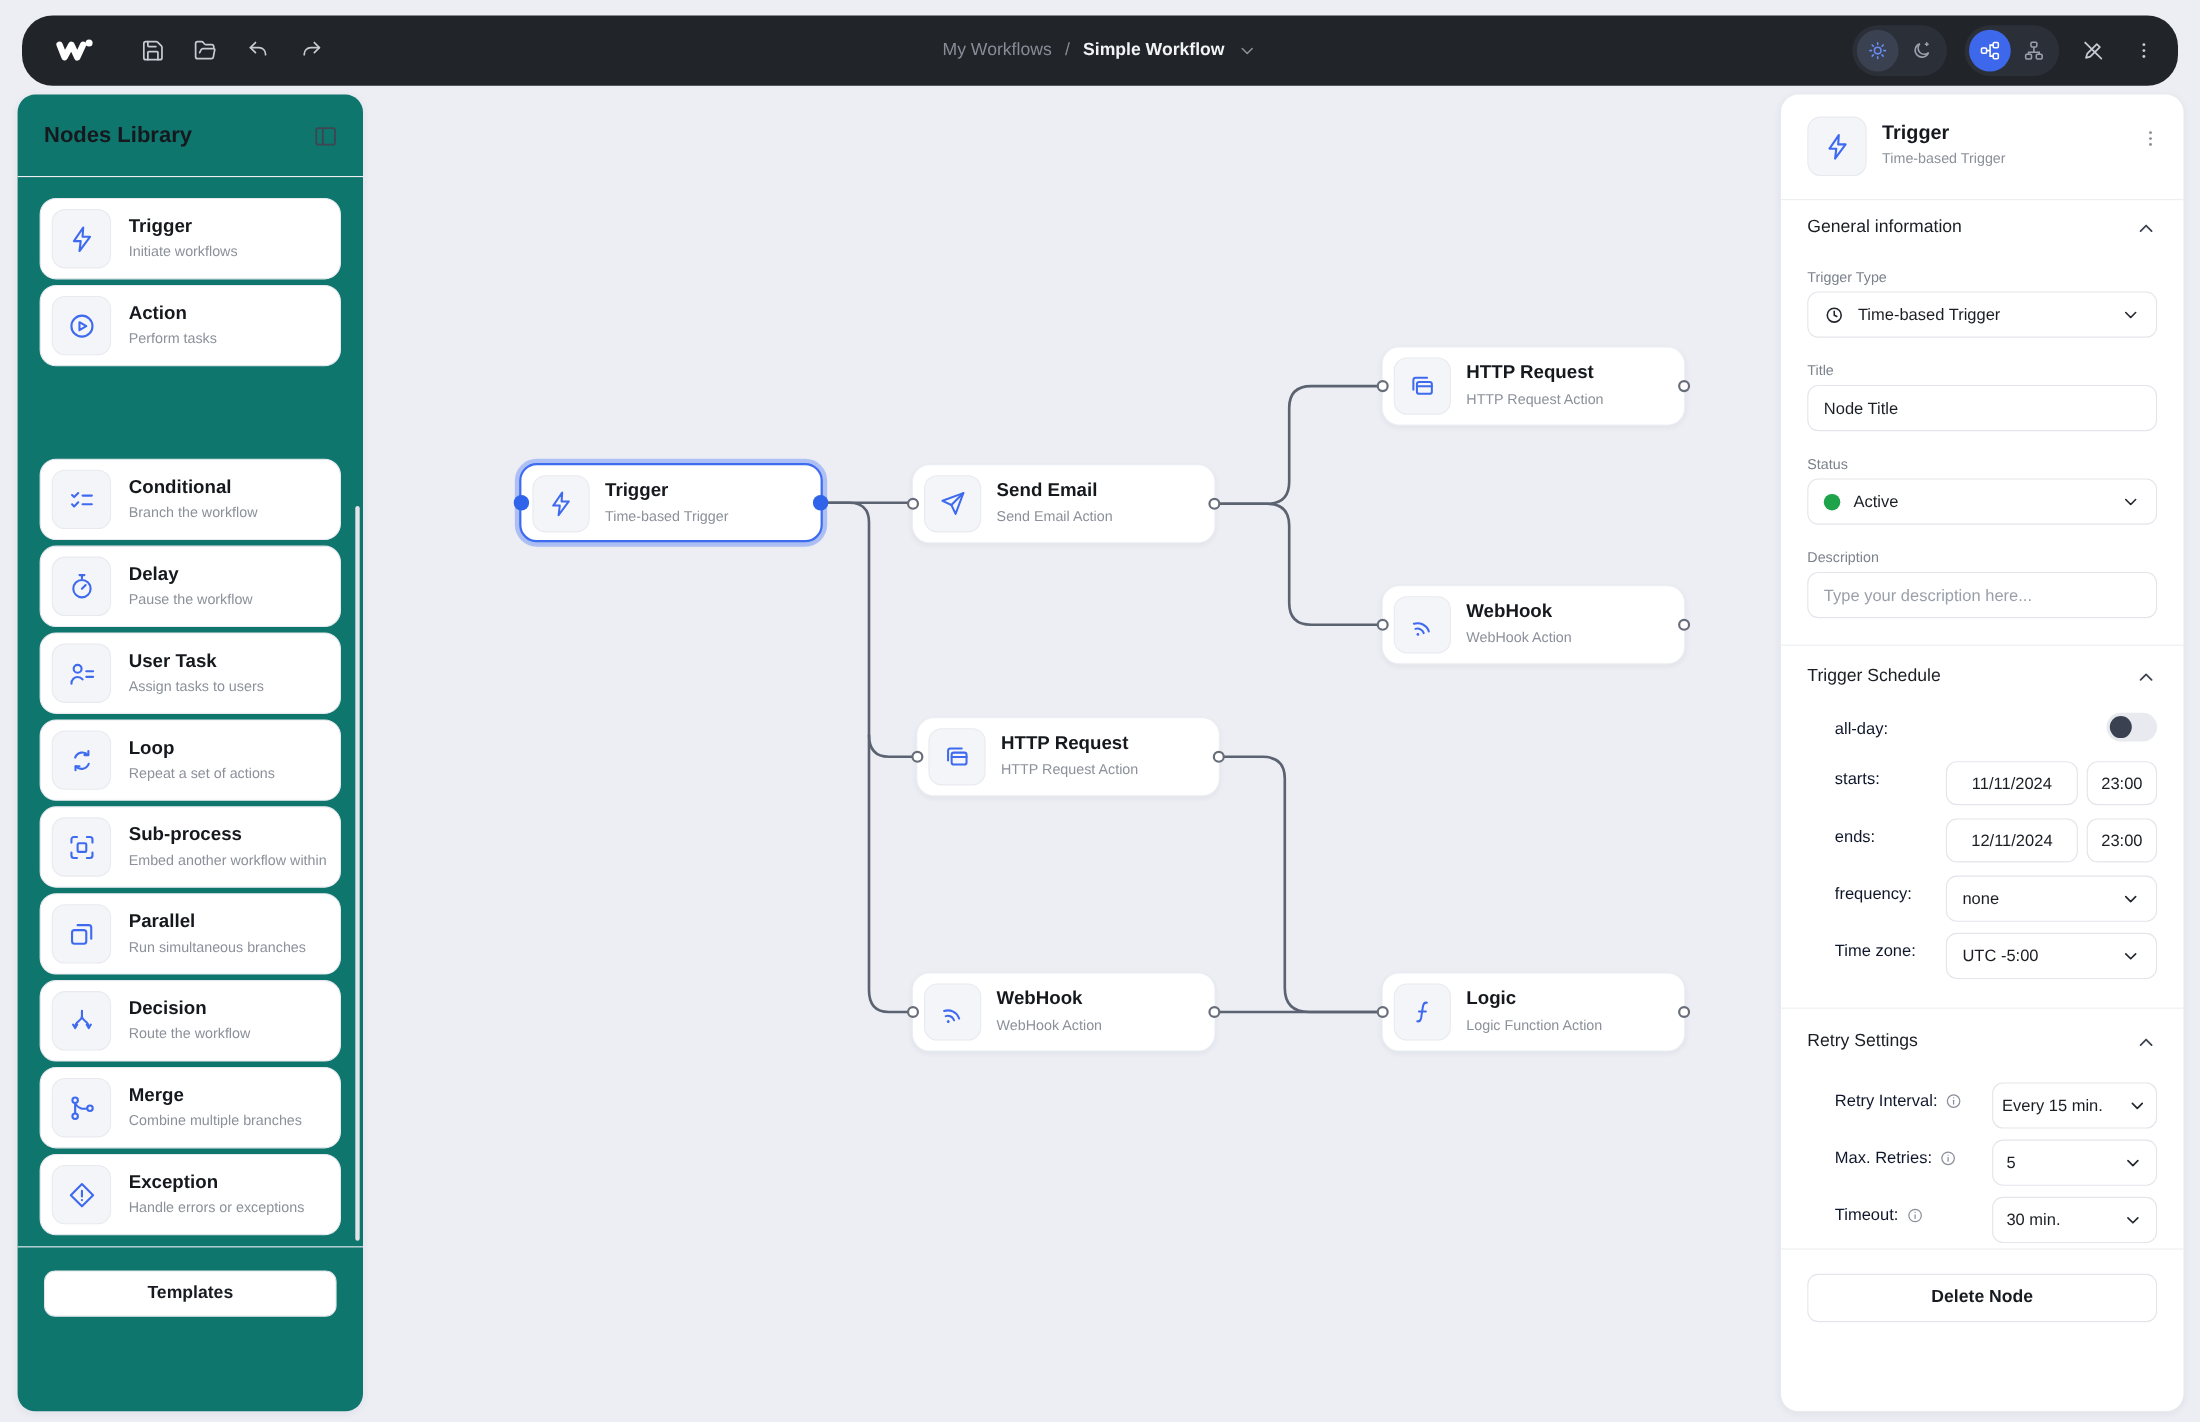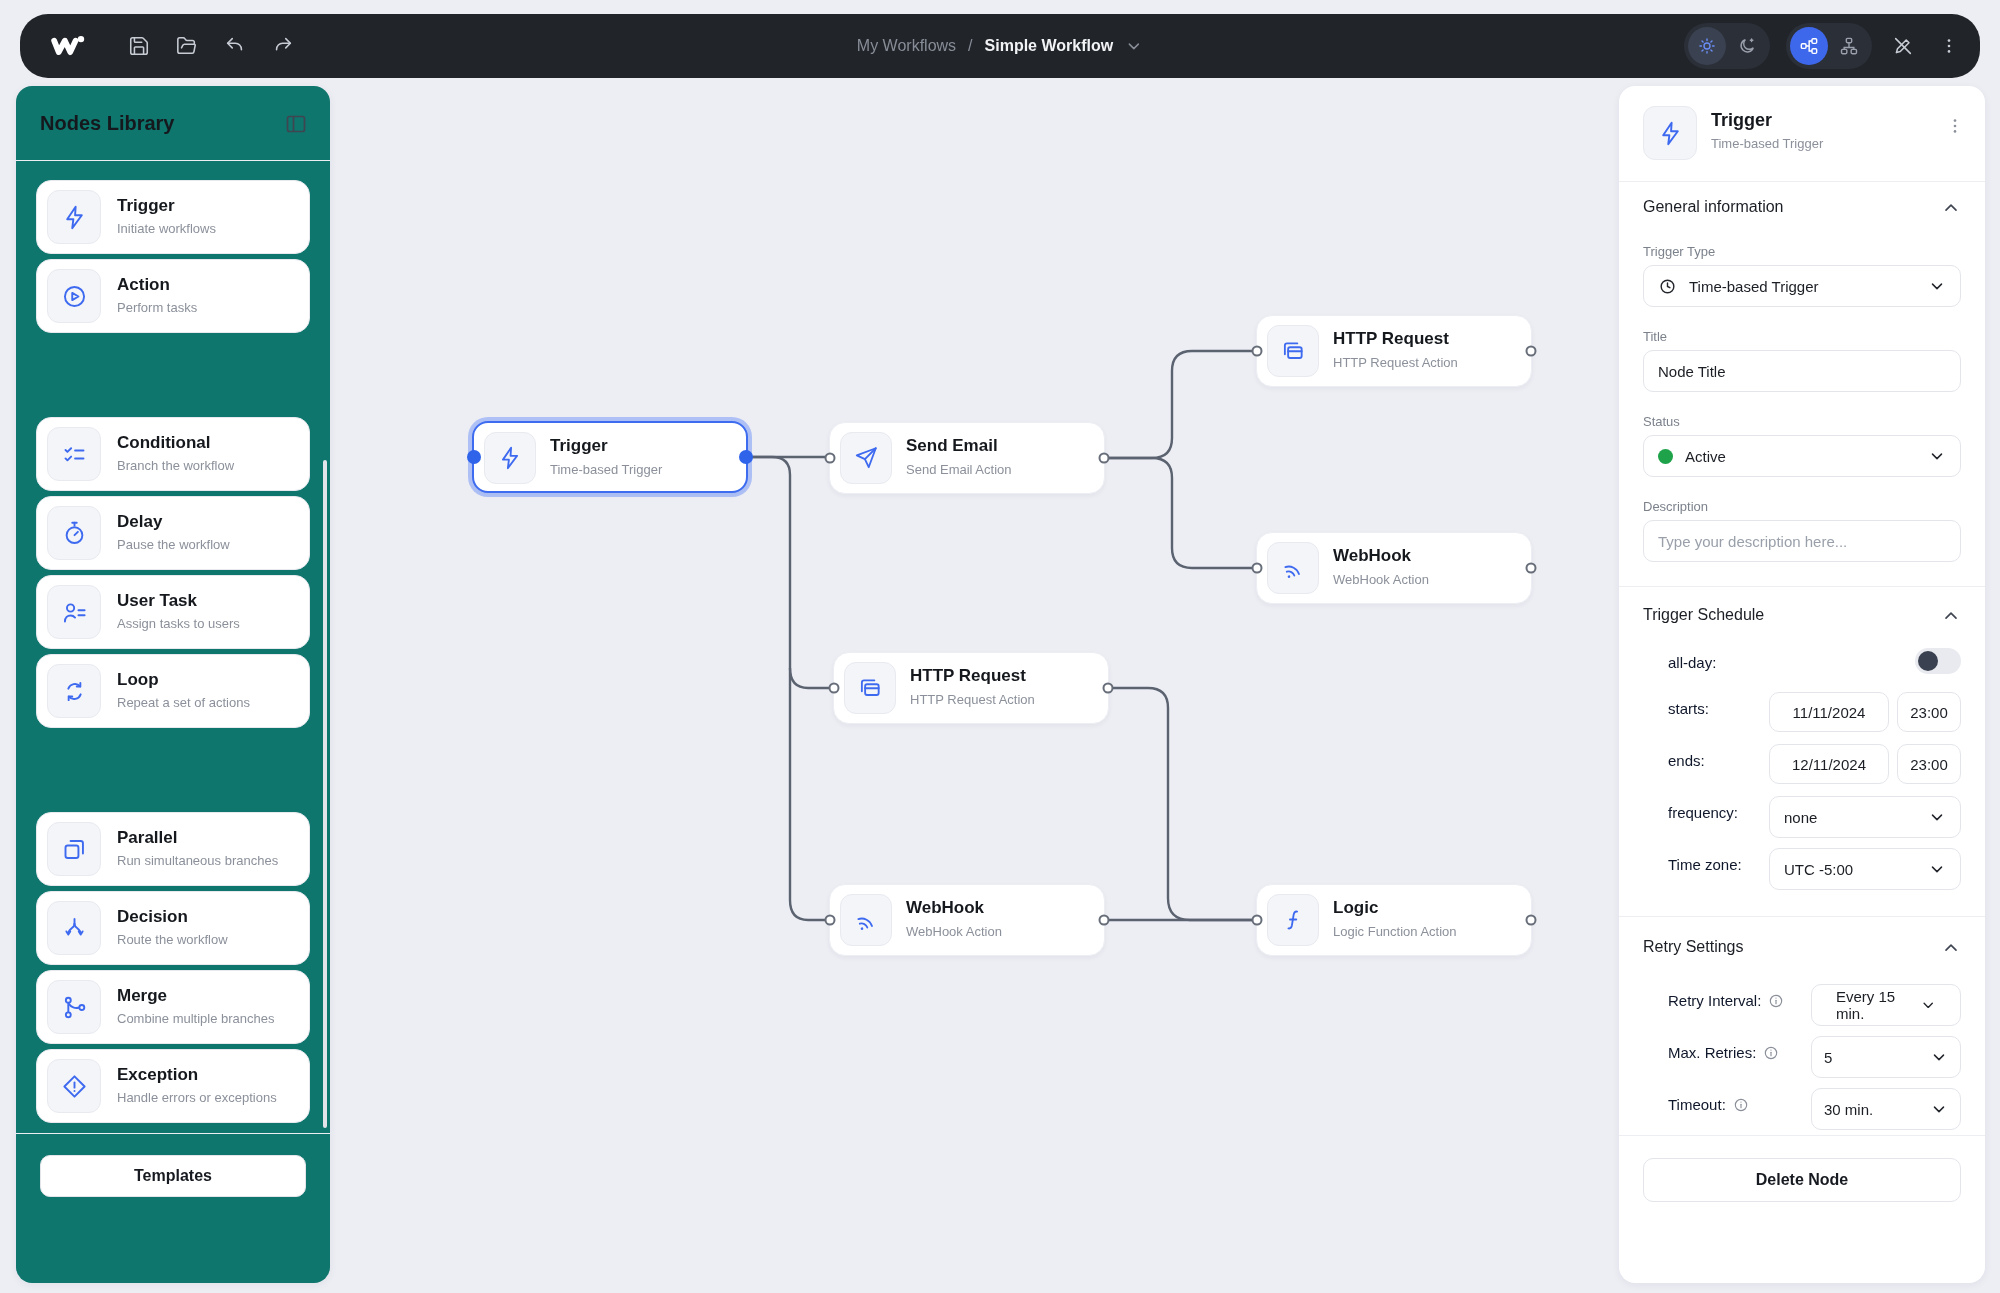--- a/index.html
+++ b/index.html
@@ -543,20 +543,29 @@
   </div>
   <div class="sb-item" style="top:568px">
     <div class="icon-sq">
         <svg>
           <use href="#sym-loop"></use>
         </svg>
       </div>
     <div class="t">Loop</div>
     <div class="s">Repeat a set of actions</div>
   </div>
+  <div class="sb-item" style="top:647px">
+    <div class="icon-sq">
+        <svg>
+          <use href="#sym-sub-process"></use>
+        </svg>
+      </div>
+    <div class="t">Sub-process</div>
+    <div class="s">Embed another workflow within</div>
+  </div>
   <div class="sb-item" style="top:726px">
     <div class="icon-sq">
         <svg>
           <use href="#sym-parallel"></use>
         </svg>
       </div>
     <div class="t">Parallel</div>
     <div class="s">Run simultaneous branches</div>
   </div>
   <div class="sb-item" style="top:805px">
@@ -688,21 +697,21 @@
   <svg class="sec-chev" style="top:852px">
       <use href="#sym-chevron-up"></use>
     </svg>
 
   <div class="row-label" style="top:906px">
     <span>Retry Interval:</span>
     <svg class="info">
         <use href="#sym-info"></use>
       </svg>
   </div>
-  <div class="ctl" style="top:898px;left:192px;width:150px;height:42px;padding:0 24px">
+  <div class="ctl" style="top:898px;left:192px;width:150px;height:42px;padding:0 8px">
     <span>Every 15 min.</span>
     <svg class="chev">
         <use href="#sym-chevron-down"></use>
       </svg>
   </div>
 
   <div class="row-label" style="top:958px">
     <span>Max. Retries:</span>
     <svg class="info">
         <use href="#sym-info"></use>

